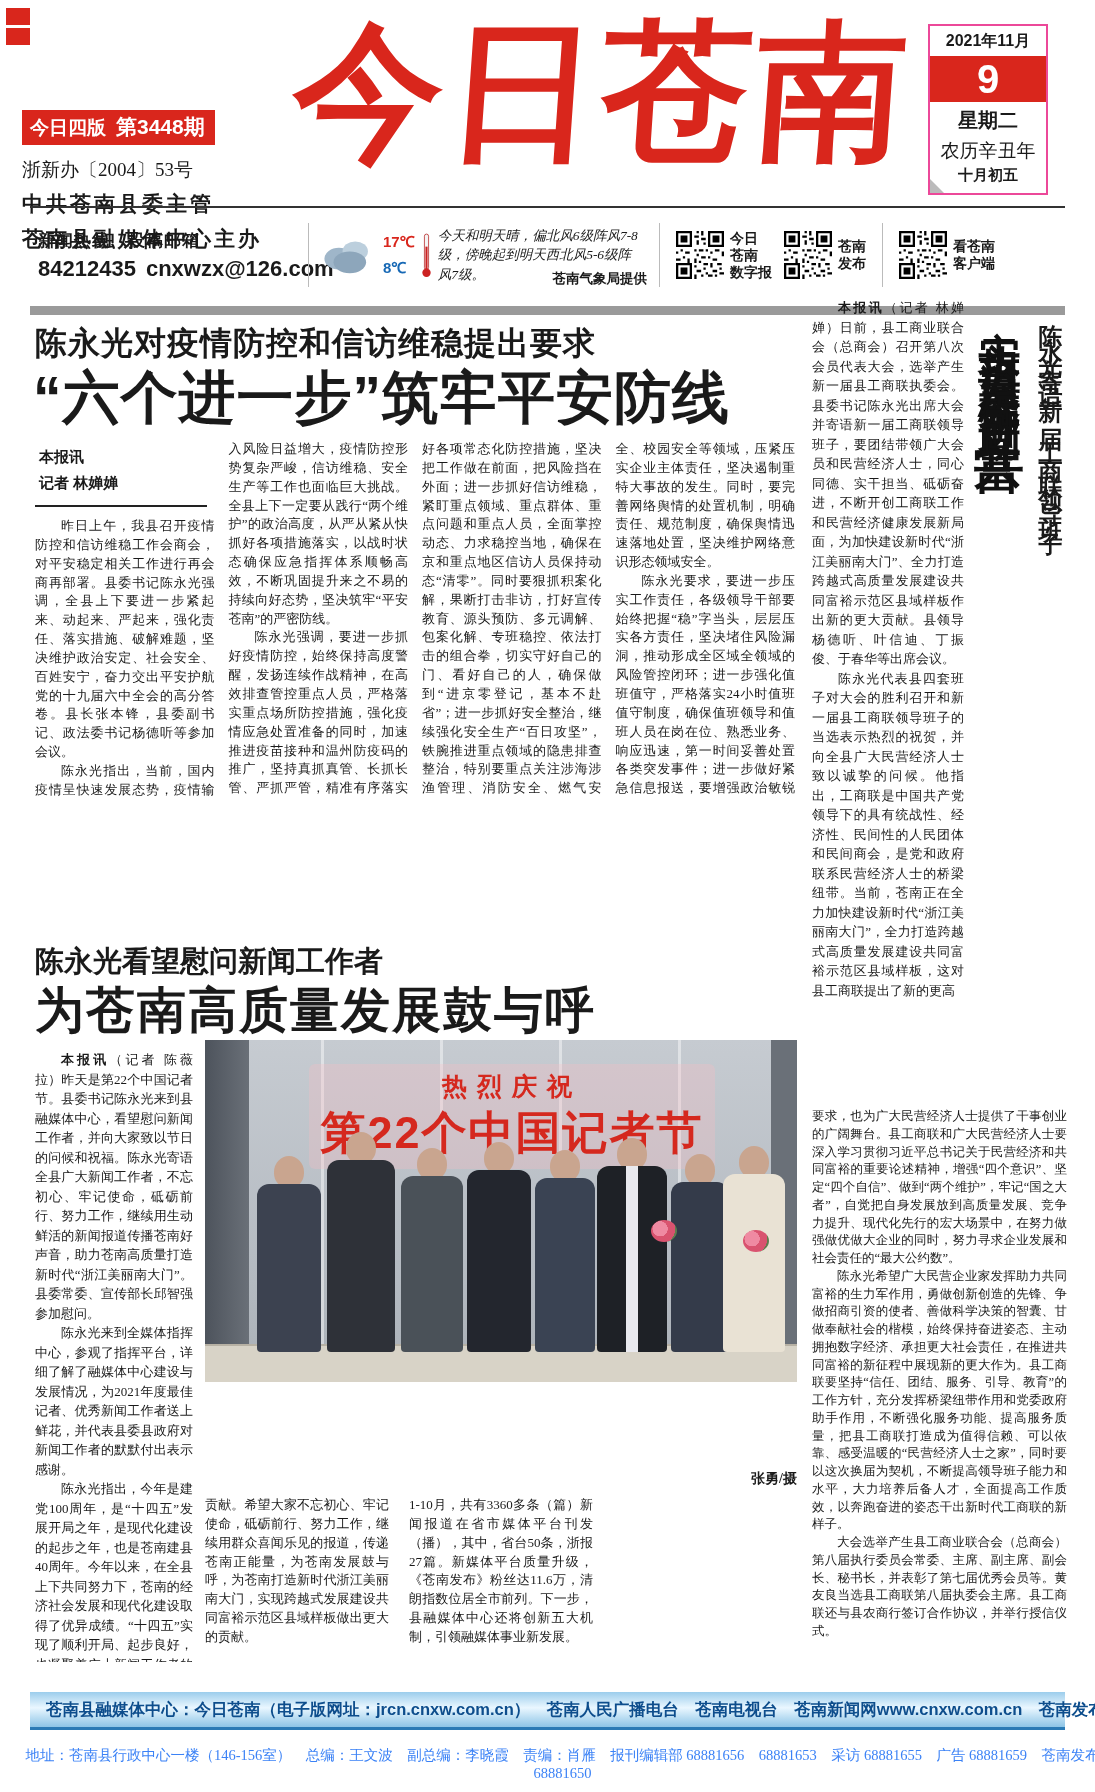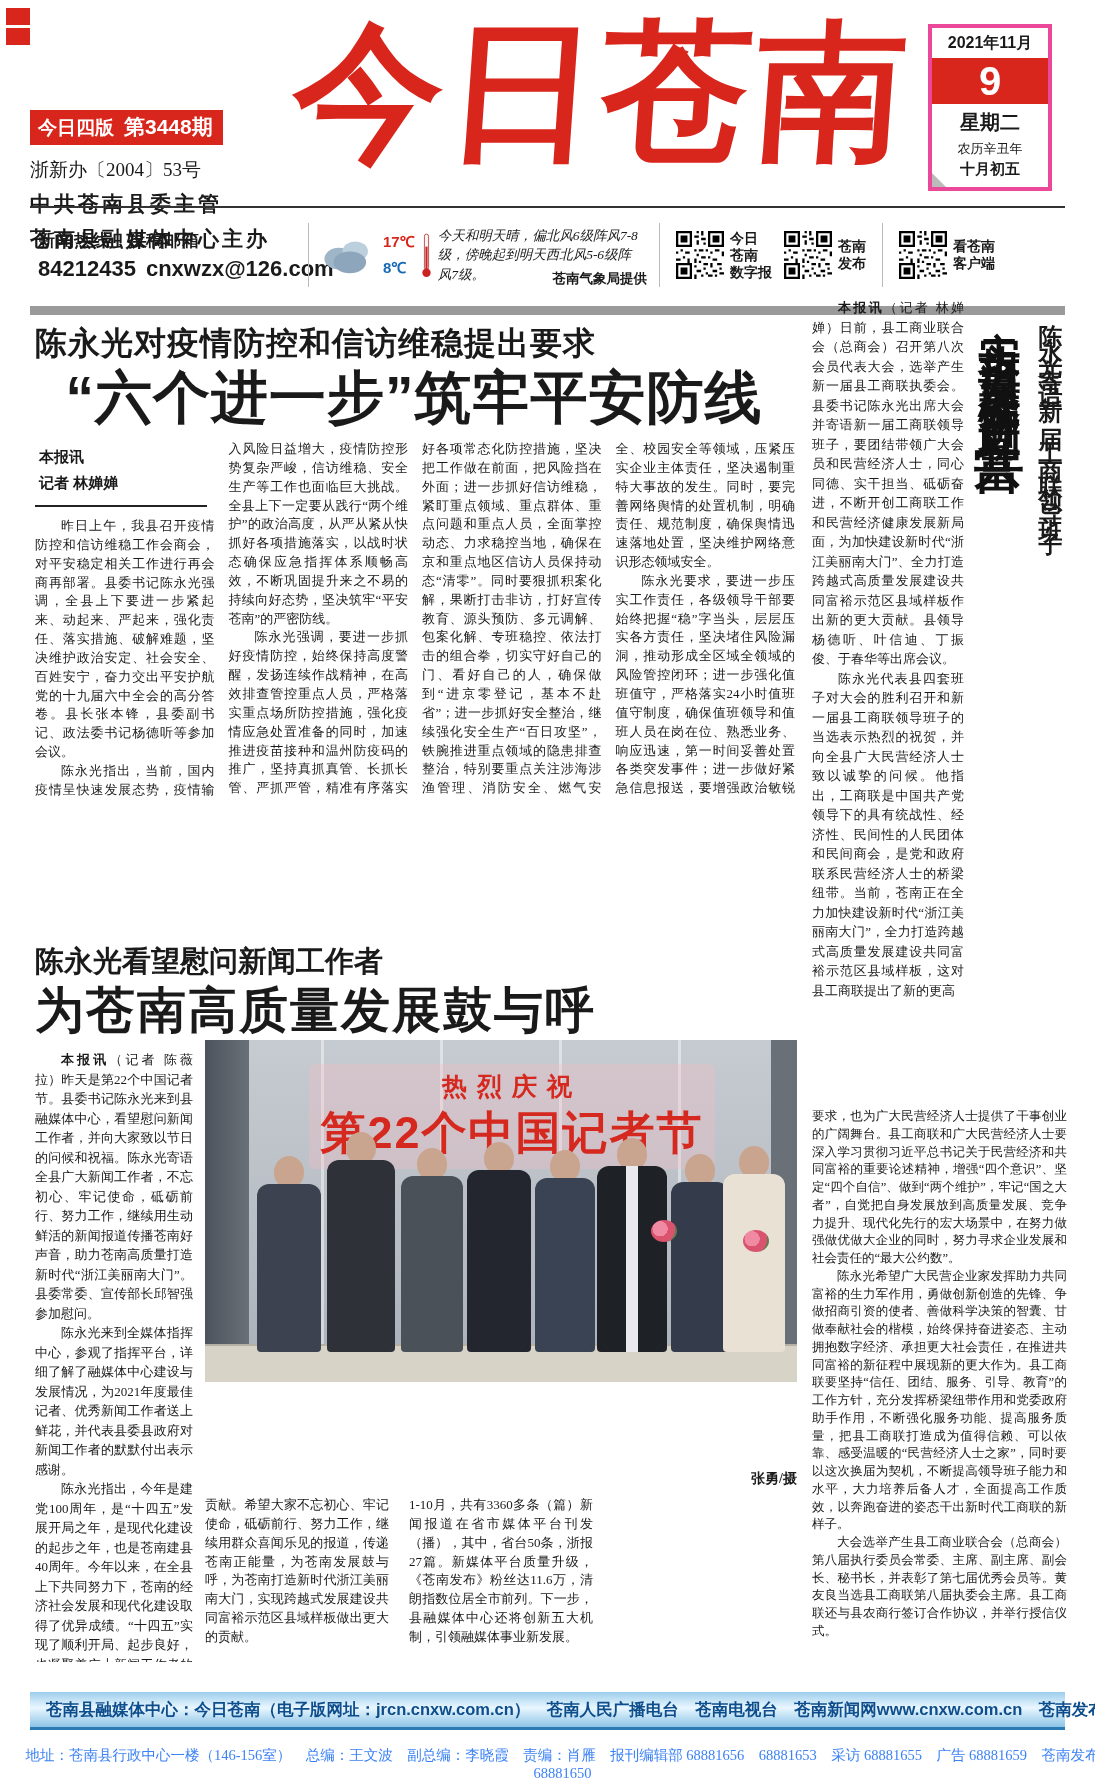--- a/index.html
+++ b/index.html
@@ -2,37 +2,37 @@
 <html><head>
 <meta charset="utf-8">
 <style>
   html,body{margin:0;padding:0;background:#e9e9e9;}
   .page{position:relative;width:1095px;height:1792px;background:#ffffff;margin:0 auto;overflow:hidden;
         font-family:"Liberation Serif","DejaVu Serif",serif;color:#1a1a1a;}
   
   .regmark{position:absolute;left:6px;width:24px;height:17px;background:#d9261c;}
   .m1{top:8px;} .m2{top:28px;}
   
-  .mh-left{position:absolute;left:30px;top:110px;width:268px;}
+  .mh-left{position:absolute;left:22px;top:110px;width:268px;}
   .badge{display:inline-block;background:#d9261c;color:#fff;padding:3px 10px 4px 8px;font-family:"Liberation Sans",sans-serif;}
   .badge .b1{font-size:19px;font-weight:600;margin-right:10px;}
   .badge .b2{font-size:21px;font-weight:800;}
   .license{font-size:19px;margin-top:12px;}
   .supervisor,.organizer{font-size:21px;font-weight:700;margin-top:7px;letter-spacing:3px;}
   
   .mh-title{position:absolute;left:272px;top:6px;width:660px;margin:0;text-align:center;
             font-family:"Liberation Sans","DejaVu Sans",sans-serif;font-weight:900;
             font-size:150px;line-height:172px;color:#d9261c;letter-spacing:4px;transform:skewX(-4deg);}
   
-  .calendar{position:absolute;left:928px;top:24px;width:116px;border:4px solid #ec4899;background:#fff;text-align:center;
+  .calendar{position:absolute;left:928px;top:24px;width:116px;border:2px solid #ec4899;background:#fff;text-align:center;
             font-family:"Liberation Sans",sans-serif;}
   .cal-month{font-size:16px;font-weight:800;padding:5px 0 4px;}
   .cal-day{background:#d9261c;color:#fff;font-size:40px;font-weight:800;line-height:46px;}
   .cal-weekday{font-size:20px;font-weight:800;padding:5px 0 2px;}
-  .cal-lunar{font-size:13px;padding-top:2px;}
+  .cal-lunar{font-size:19px;padding-top:2px;}
   .cal-lunar2{font-size:15px;font-weight:800;padding:2px 0 8px;}
   .cal-fold{position:absolute;left:0;bottom:0;width:0;height:0;border-bottom:14px solid #bbb;border-right:14px solid transparent;}
   .mh-rule{position:absolute;left:30px;top:206px;width:1035px;height:2px;background:#333;}
   
   .infobar{position:absolute;left:30px;top:214px;width:1035px;height:82px;display:flex;align-items:center;}
   .vsep{width:1px;height:64px;background:#bbb;margin:0 10px;}
   .brand{display:flex;align-items:flex-start;gap:8px;width:268px;}
   .brand-txt .row1{font-family:"Liberation Sans",sans-serif;font-size:17px;font-weight:800;letter-spacing:1px;}
   .brand-txt .row1 span{margin-right:18px;}
   .brand-txt .row2{font-family:"Liberation Sans",sans-serif;font-size:22px;font-weight:800;margin-top:4px;}
@@ -42,21 +42,21 @@
   .t-high{color:#d9261c;} .t-low{color:#1668b5;}
   .forecast{font-style:italic;font-size:13.5px;line-height:1.45;width:202px;}
   .provider{position:absolute;right:2px;bottom:6px;font-size:13.5px;font-weight:700;}
   .qrgroup{display:flex;align-items:center;gap:6px;margin:0 6px;}
   .qr{width:48px;height:48px;}
   .qrlabel{font-size:14px;line-height:17px;font-weight:600;}
   .gray-bar{position:absolute;left:30px;top:306px;width:1035px;height:9px;background:#9a9a9a;}
   
   .a1-kicker{position:absolute;left:35px;top:322px;font-size:32px;font-weight:800;letter-spacing:1px;}
   .a1-headline{position:absolute;left:33px;top:360px;width:762px;font-family:"Liberation Sans",sans-serif;
-               font-weight:900;font-size:57px;letter-spacing:1px;white-space:nowrap;text-align:center;}
+               font-weight:900;font-size:57px;letter-spacing:1px;white-space:nowrap;}
   .a1-body{position:absolute;left:35px;top:440px;width:760px;height:372px;column-count:4;column-gap:14px;
            column-fill:auto;font-size:13px;line-height:1.45;text-align:justify;overflow:hidden;}
   .byline{font-family:"Liberation Sans",sans-serif;font-weight:800;font-size:15px;line-height:1.7;
           border-bottom:2px solid #222;padding:4px 0 10px 4px;margin:0 8px 10px 0;}
   p.art{margin:0;text-indent:2em;}
   p.noindent{text-indent:0;}
   b.lead{font-family:"Liberation Sans",sans-serif;}
   
   .a2-kicker{position:absolute;left:35px;top:942px;font-size:29px;font-weight:800;}
   .a2-headline{position:absolute;left:35px;top:978px;font-family:"Liberation Sans",sans-serif;font-weight:900;

